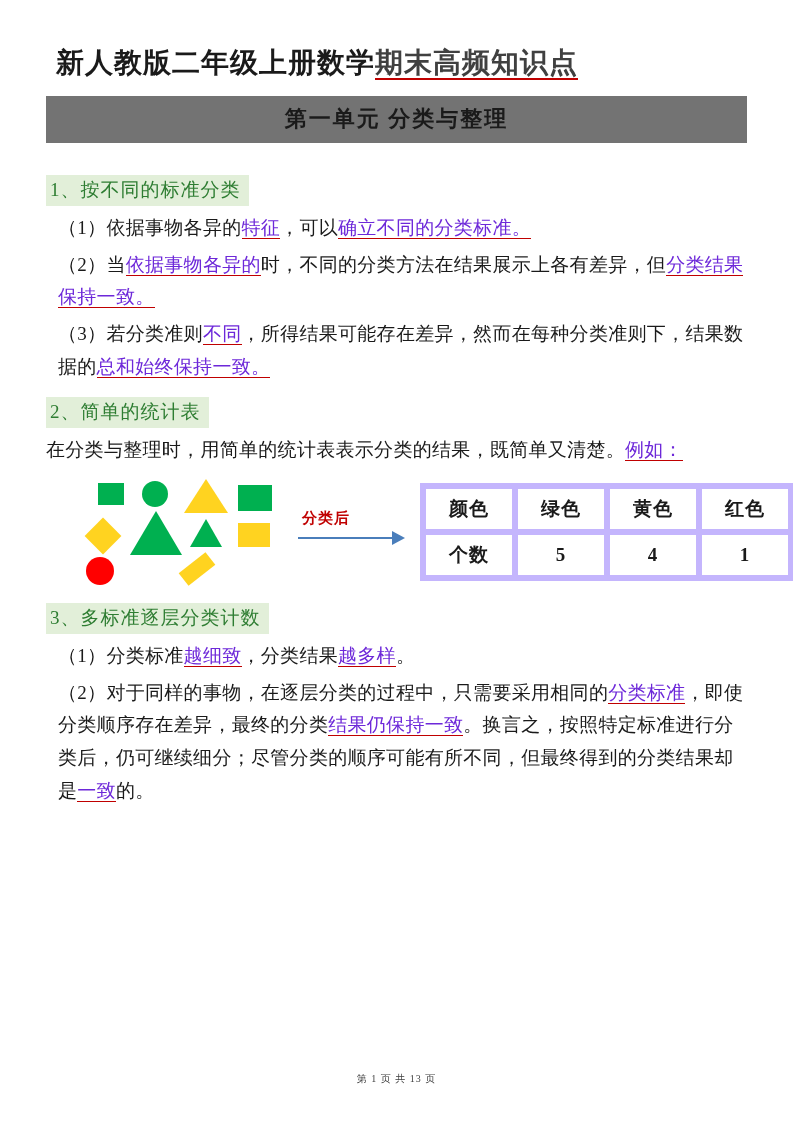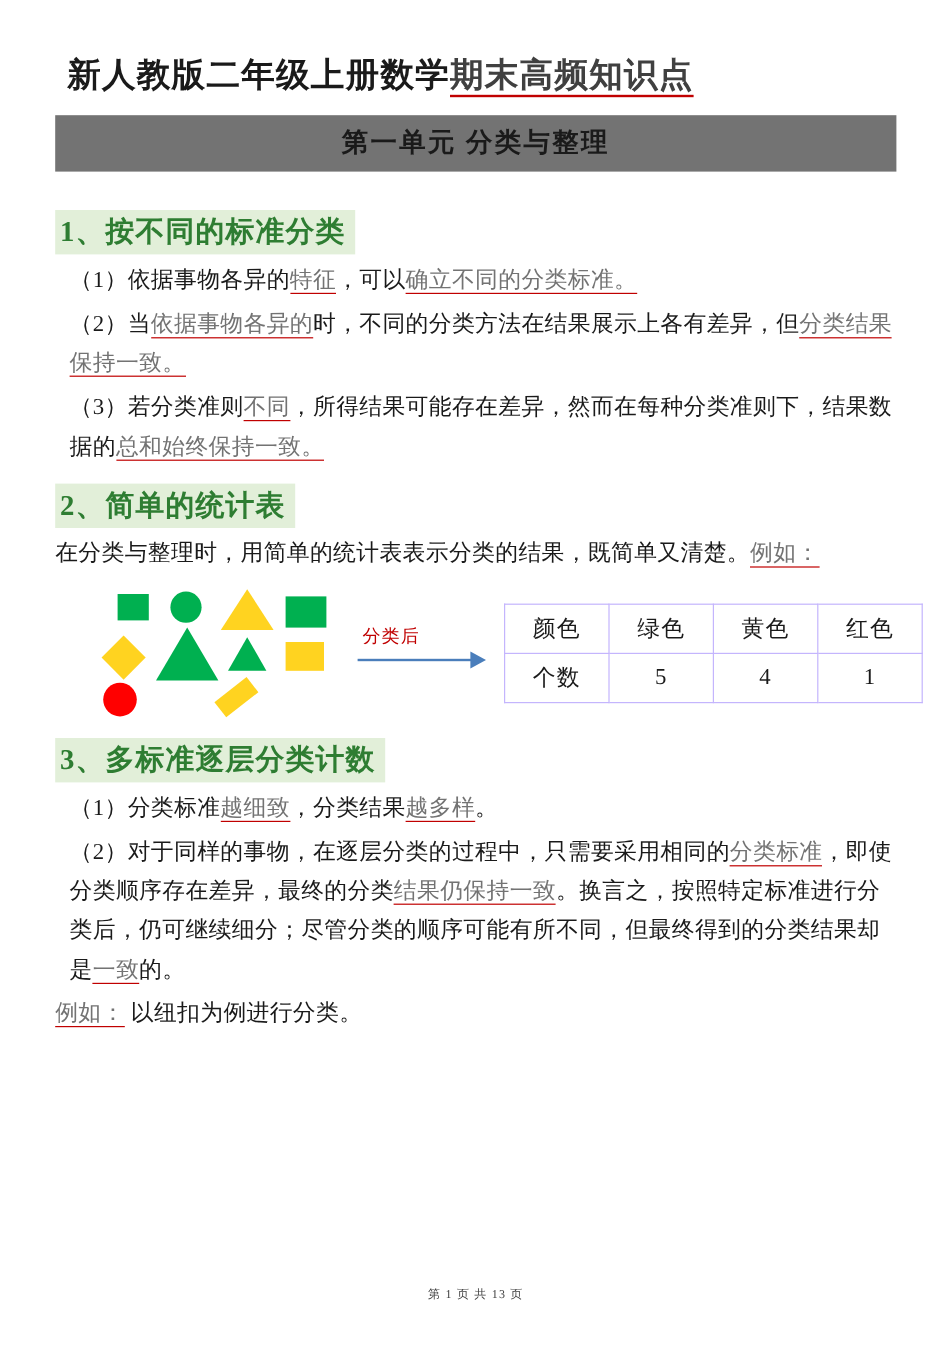--- a/index.html
+++ b/index.html
@@ -42,44 +42,45 @@
     font-weight: bold;
     padding: 8px 0 9px 0;
     letter-spacing: 2px;
     margin: 0 6px 22px 6px;
   }
   
   .sec-head {
     display: inline-block;
     background: #e2efd9;
     color: #2e7d32;
-    font-size: 24px;
-    font-weight: bold;
+    font-size: 19px;
+    font-weight: normal;
     padding: 2px 8px 3px 4px;
     margin: 10px 0 6px 6px;
     letter-spacing: 1px;
     text-align: center;
   }
   
   p.body {
     font-size: 19px;
     line-height: 1.72;
     margin: 0 6px 4px 6px;
     text-indent: 0;
     letter-spacing: 0.3px;
   }
   p.indent { padding-left: 12px; }
-  .ru { color: #737373; border-bottom: 1.5px solid #c00000; }
+  .ru { color: #6d28d9; border-bottom: 1.5px solid #c00000; }
   
   .figure-row {
     display: flex;
     align-items: center;
     margin: 10px 0 6px 0;
     padding-left: 40px;
     gap: 0;
+    font-weight: bold;
   }
   .shapes {
     width: 210px;
     height: 110px;
     position: relative;
     flex: 0 0 auto;
   }
   .shp { position: absolute; }
   .sq-green   { width: 26px; height: 22px; background: #00b050; left: 18px;  top: 6px; }
   .cir-green  { width: 26px; height: 26px; background: #00b050; border-radius: 50%; left: 62px; top: 4px; }
@@ -122,21 +123,21 @@
     border-top: 7px solid transparent;
     border-bottom: 7px solid transparent;
     border-left: 13px solid #4a7ebb;
   }
   table.stat {
     border-collapse: collapse;
     margin-left: 6px;
     flex: 0 0 auto;
   }
   table.stat td {
-    border: 1px solid #c4b5fd;
+    border: 6px solid #c4b5fd;
     width: 84px;
     height: 38px;
     text-align: center;
     font-size: 19px;
     letter-spacing: 1px;
   }
   table.stat td.num { font-size: 19px; }
   
   .footer {
     position: absolute;
@@ -227,18 +228,15 @@
   <div class="sec-head">3、多标准逐层分类计数</div>
 
   <p class="body indent">
     <span>（1）分类标准</span><span class="ru">越细致</span><span>，分类结果</span><span class="ru">越多样</span><span>。</span>
   </p>
 
   <p class="body indent">
     <span>（2）对于同样的事物，在逐层分类的过程中，只需要采用相同的</span><span class="ru">分类标准</span><span>，即使分类顺序存在差异，最终的分类</span><span class="ru">结果仍保持一致</span><span>。换言之，按照特定标准进行分类后，仍可继续细分；尽管分类的顺序可能有所不同，但最终得到的分类结果却是</span><span class="ru">一致</span><span>的。</span>
   </p>
 
-  <p class="body">
-    <span class="ru">例如：</span><span> 以纽扣为例进行分类。</span>
-  </p>
 
   <div class="footer">第 1 页   共 13 页</div>
 </div>
 
 </body></html>

